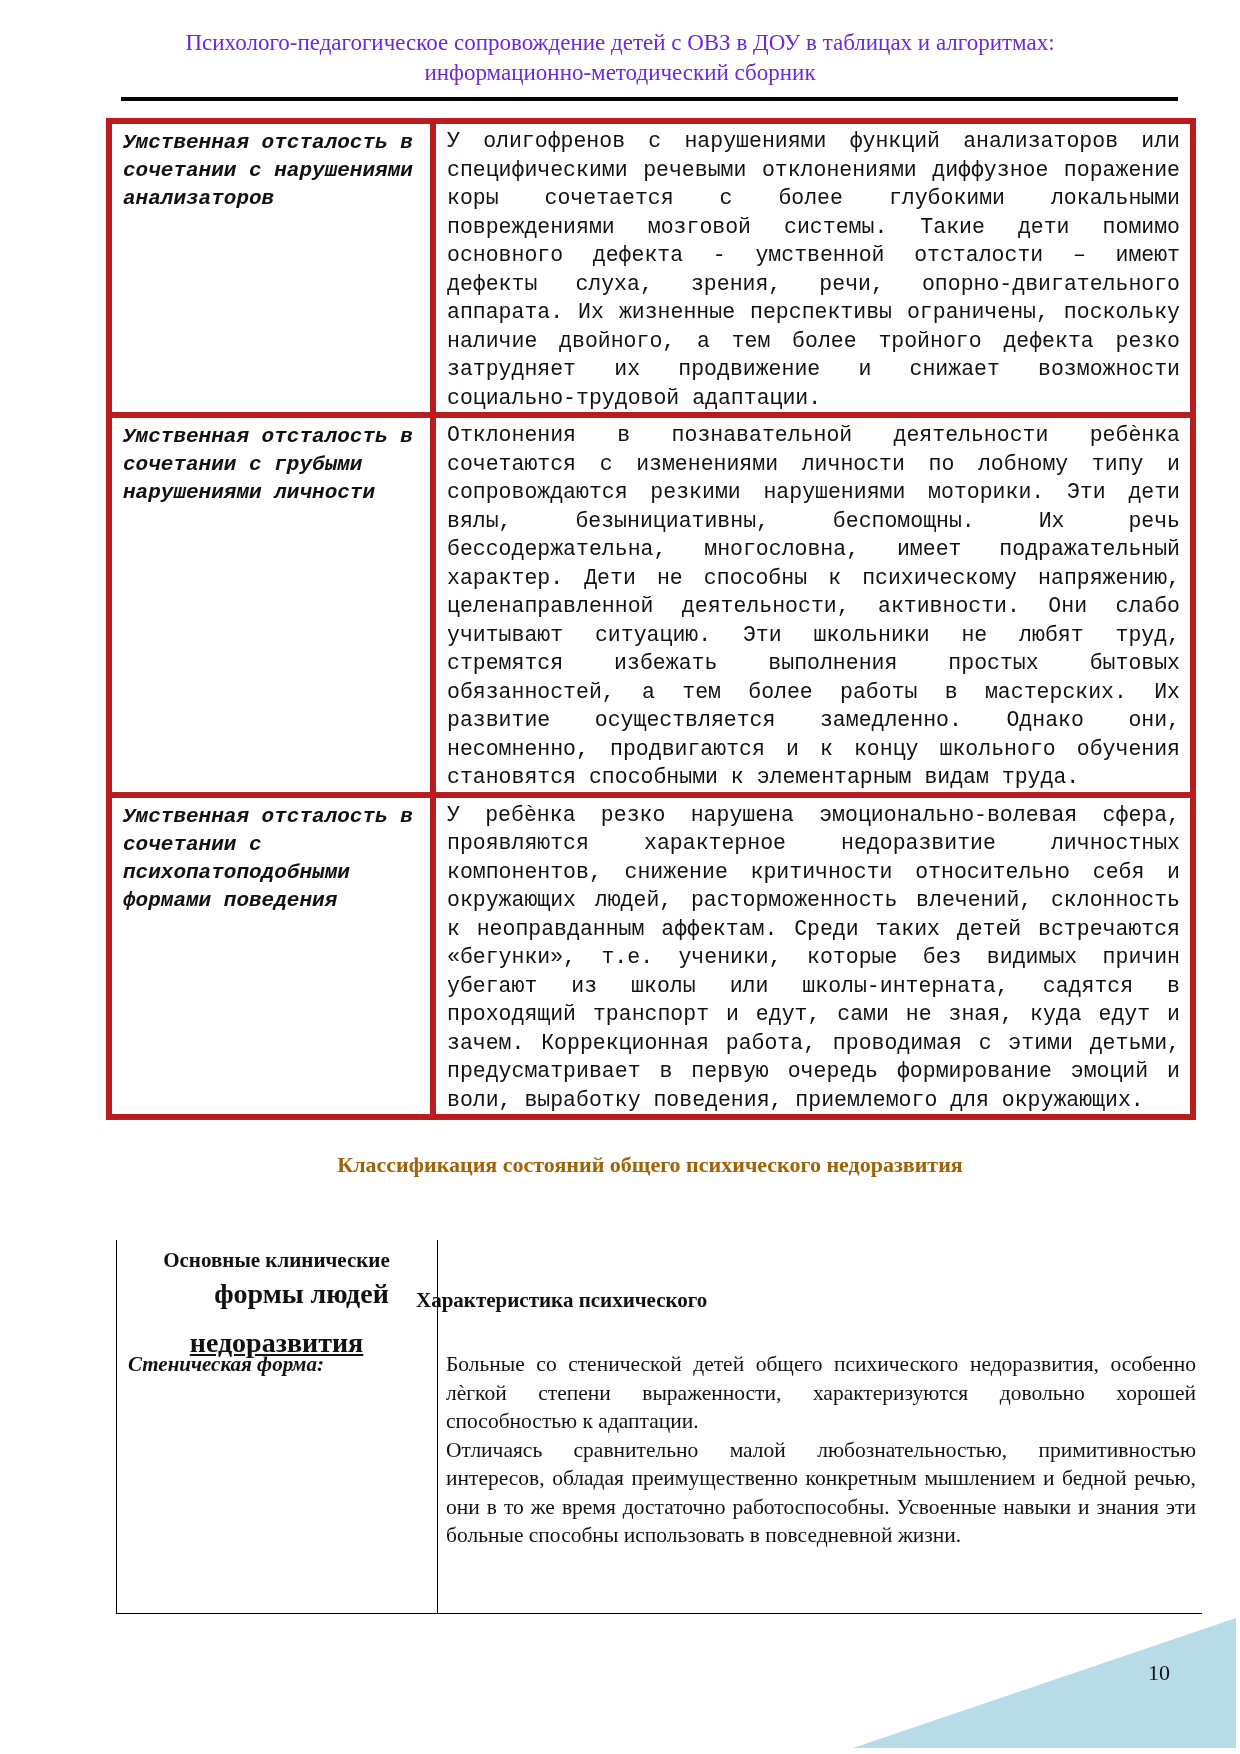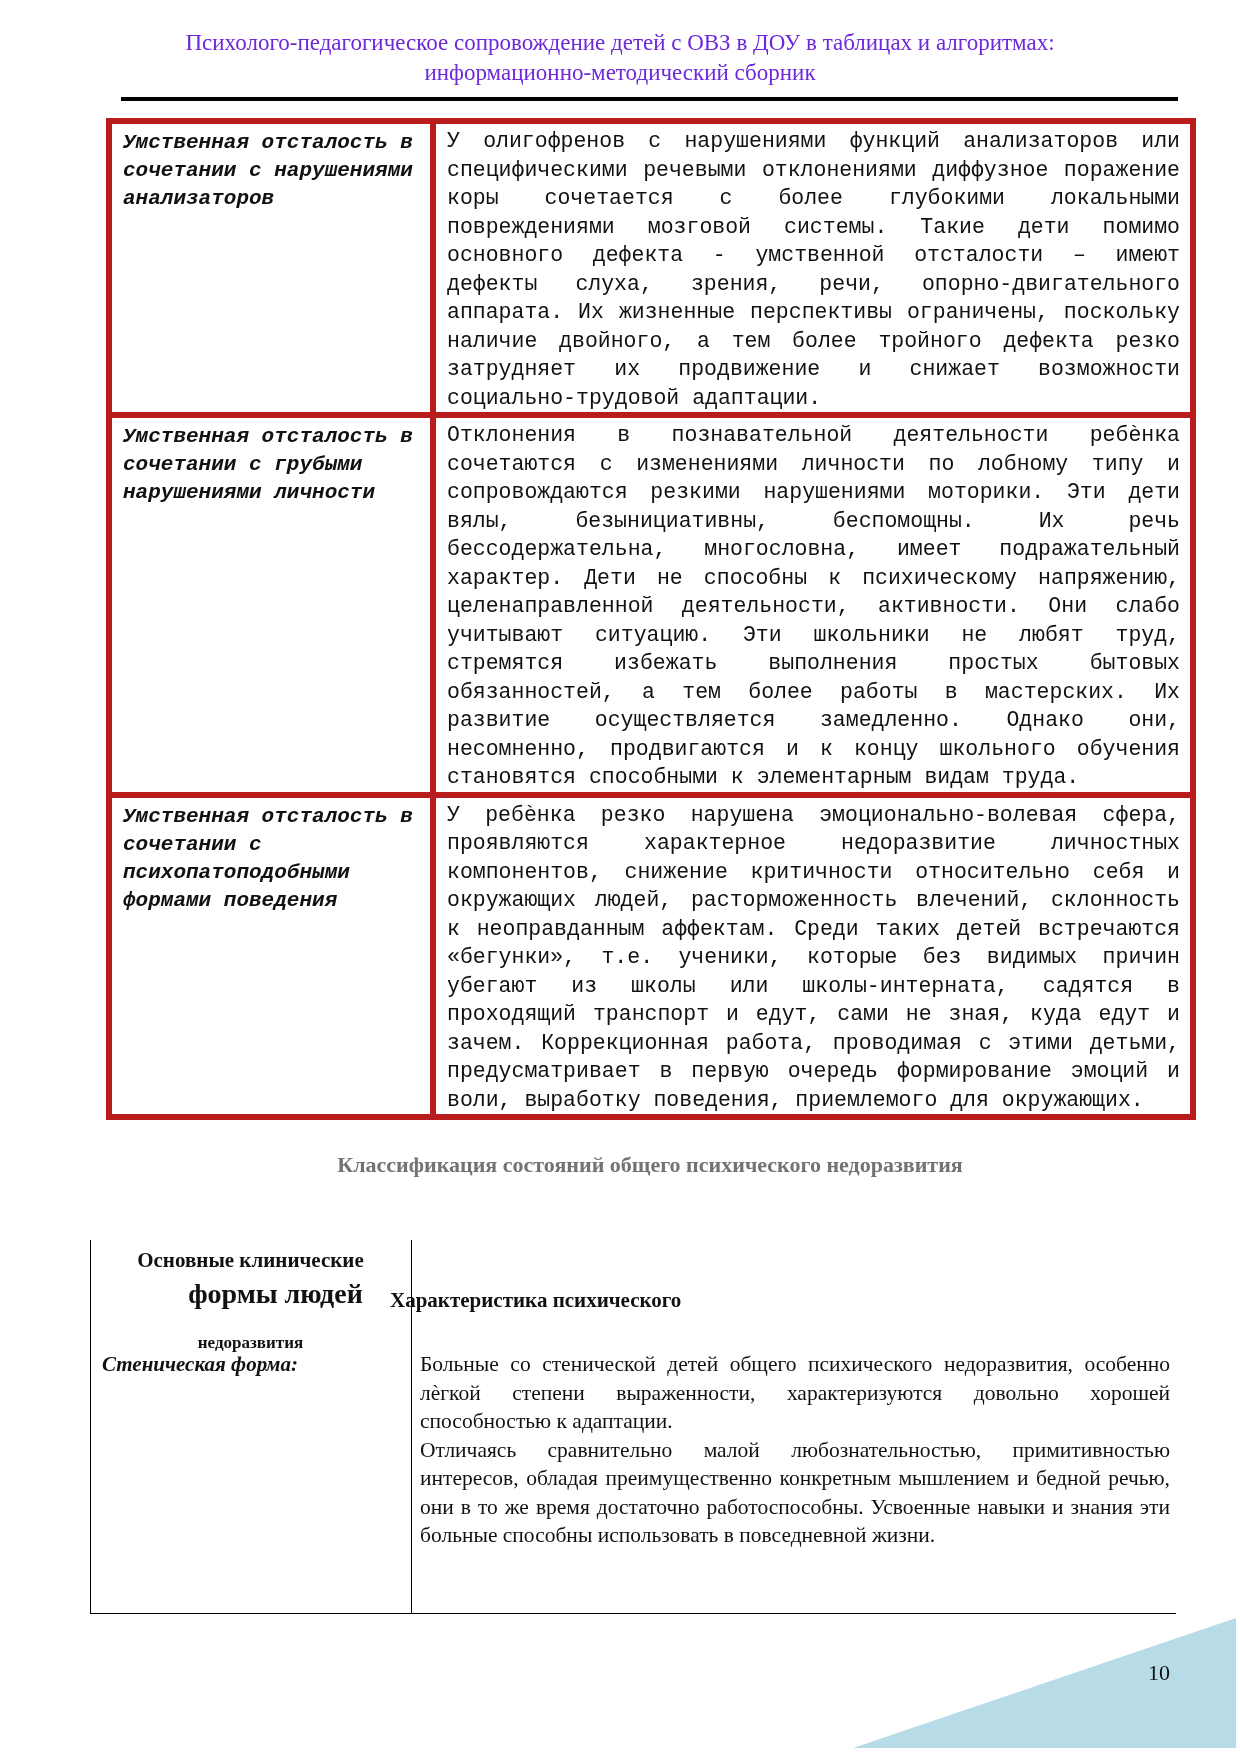--- a/index.html
+++ b/index.html
@@ -13,30 +13,30 @@
     .table1 td { border: 6px solid #b91c1c; vertical-align: top; padding: 0; font-family: Liberation Mono, monospace; }
     .table1 .c1 { width: 318px; }
     .cell-title { font-style: italic; font-weight: bold; font-size: 21px; line-height: 28px;
                   padding: 5px 8px 0 11px; }
     .cell-text { font-size: 21.5px; line-height: 28.5px; padding: 3px 10px 0 11px; text-align: justify; }
     .r1 td { height: 286px; }
     .r2 td { height: 371px; }
     .r3 td { height: 316px; }
 
     .section-title { position: absolute; left: 200px; top: 1150px; width: 900px; text-align: center;
-                     color: #737373; font-weight: bold; font-size: 22px; line-height: 29px; }
+                     color: #a16207; font-weight: bold; font-size: 22px; line-height: 29px; }
 
-    .table2 { position: absolute; left: 90px; top: 1240px; width: 1090px; height: 374px; }
+    .table2 { position: absolute; left: 116px; top: 1240px; width: 1090px; height: 374px; }
     .t2-left-border { position: absolute; left: 0; top: 0; width: 1px; height: 374px; background: #000; }
     .t2-mid-border { position: absolute; left: 321px; top: 0; width: 1px; height: 374px; background: #000; }
     .t2-bottom-border { position: absolute; left: 0; top: 373px; width: 1086px; height: 1px; background: #000; }
     .t2-head-left { position: absolute; left: 0; top: 0; width: 321px; text-align: center; font-weight: bold; }
     .t2-head-l1 { font-size: 21px; line-height: 28px; margin-top: 6px; }
     .t2-head-l2 { font-size: 28px; line-height: 40px; padding-left: 50px; }
-    .t2-head-l3 { font-size: 17px; line-height: 30px; margin-top: 14px; }
+    .t2-head-l3 { font-size: 28px; line-height: 30px; margin-top: 14px; text-decoration: underline; }
     .t2-head-right { position: absolute; left: 300px; top: 46px; font-weight: bold; font-size: 21px; line-height: 28px; }
     .t2-form { position: absolute; left: 12px; top: 110px; font-style: italic; font-weight: bold; font-size: 21px; line-height: 28px; }
     .t2-desc { position: absolute; left: 330px; top: 110px; width: 750px; font-size: 21.5px; line-height: 28.5px; text-align: justify; }
     .t2-desc p { margin: 0; }
 
     .corner-triangle { position: absolute; left: 0; top: 0; width: 1240px; height: 1754px; pointer-events: none; }
     .page-number { position: absolute; left: 1148px; top: 1660px; font-size: 22px; }
   </style>
 </head>
 <body>

